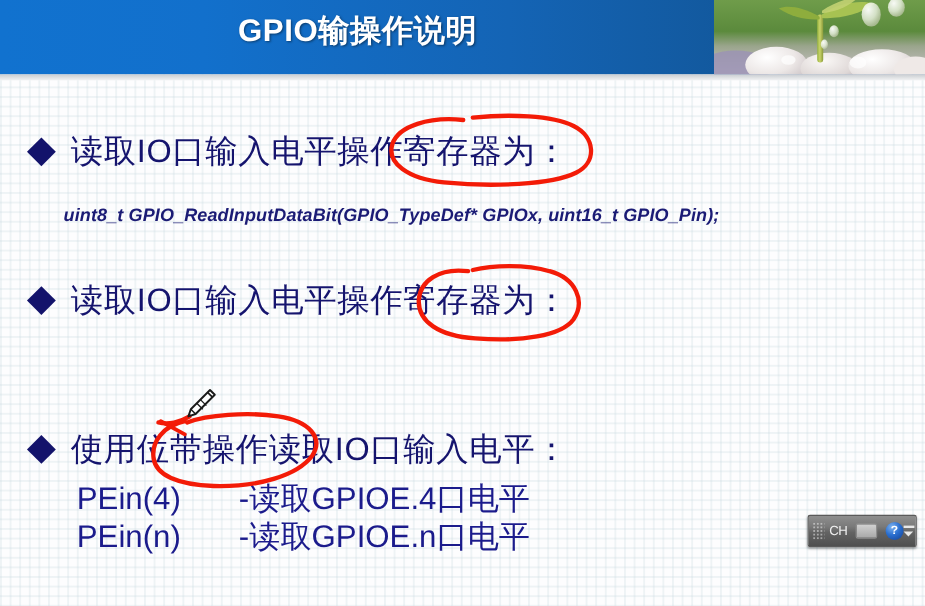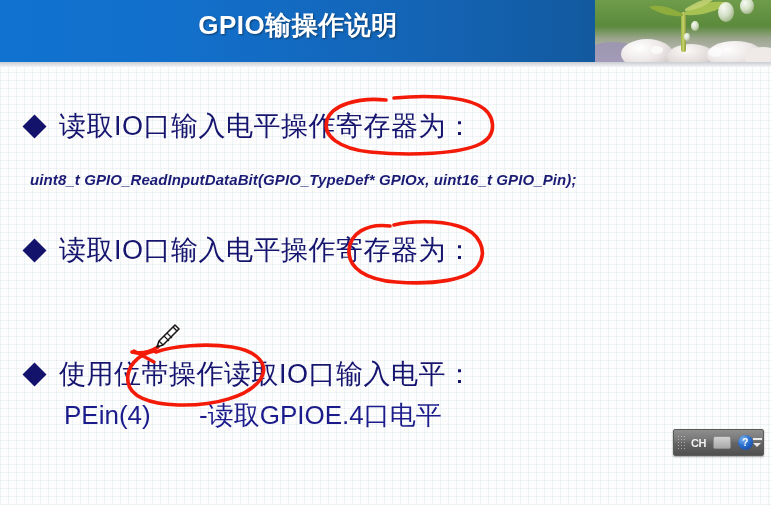--- a/index.html
+++ b/index.html
@@ -180,21 +180,21 @@
     margin-left: 3px;
     flex: none;
     background-image: radial-gradient(circle, rgba(255,255,255,0.55) 0.7px, transparent 0.8px);
     background-size: 3px 3px;
     background-position: 0 0;
     opacity: 0.85;
   }
   .ime-ch {
     color: #f0f0f0;
     font-size: 11px;
-    font-weight: bold;
+    font-weight: normal;
     margin-left: 4px;
     letter-spacing: -0.5px;
     flex: none;
   }
   .ime-kb {
     width: 16px;
     height: 11px;
     margin-left: 7px;
     border: 1px solid #8d8d8d;
     border-radius: 2px;
@@ -298,35 +298,38 @@
     </svg>
   </div>
 
   <div class="content">
 
     <div class="bullet-line" style="left:26px; top:46px;">
       <span class="diamond"></span>
       <span class="bullet-text">读取IO口输入电平操作寄存器为：</span>
     </div>
 
-    <div class="code-line" style="left:30px; top:109px;">uint8_t GPIO_ReadInputDataBit(GPIO_TypeDef* GPIOx, uint16_t GPIO_Pin);</div>
+    <div class="code-line" style="left:53px; top:109px;">uint8_t GPIO_ReadInputDataBit(GPIO_TypeDef* GPIOx, uint16_t GPIO_Pin);</div>
 
     <div class="bullet-line" style="left:26px; top:170px;">
       <span class="diamond"></span>
       <span class="bullet-text">读取IO口输入电平操作寄存器为：</span>
     </div>
 
 
     <div class="bullet-line" style="left:26px; top:294px;">
       <span class="diamond"></span>
       <span class="bullet-text">使用位带操作读取IO口输入电平：</span>
     </div>
 
     <div class="pein-line" style="left:64px; top:336px;">
       <span class="pein-name">PEin(4)</span><span>-读取GPIOE.4口电平</span>
+    </div>
+    <div class="pein-line" style="left:64px; top:368px;">
+      <span class="pein-name">PEin(n)</span><span>-读取GPIOE.n口电平</span>
     </div>
   </div>
 
   <div class="annot" style="left:318px; top:92px;">
     <svg width="190" height="70" viewBox="0 0 190 70">
       <path d="M68 8 C40 5, 14 13, 9 28 C4 44, 22 57, 52 60 C92 64, 142 62, 162 52 C180 43, 178 22, 160 13 C142 4, 106 3, 76 6" fill="none" stroke="#f31b07" stroke-width="3.6" stroke-linecap="round"></path>
     </svg>
   </div>
 
   <div class="annot" style="left:340px; top:216px;">

